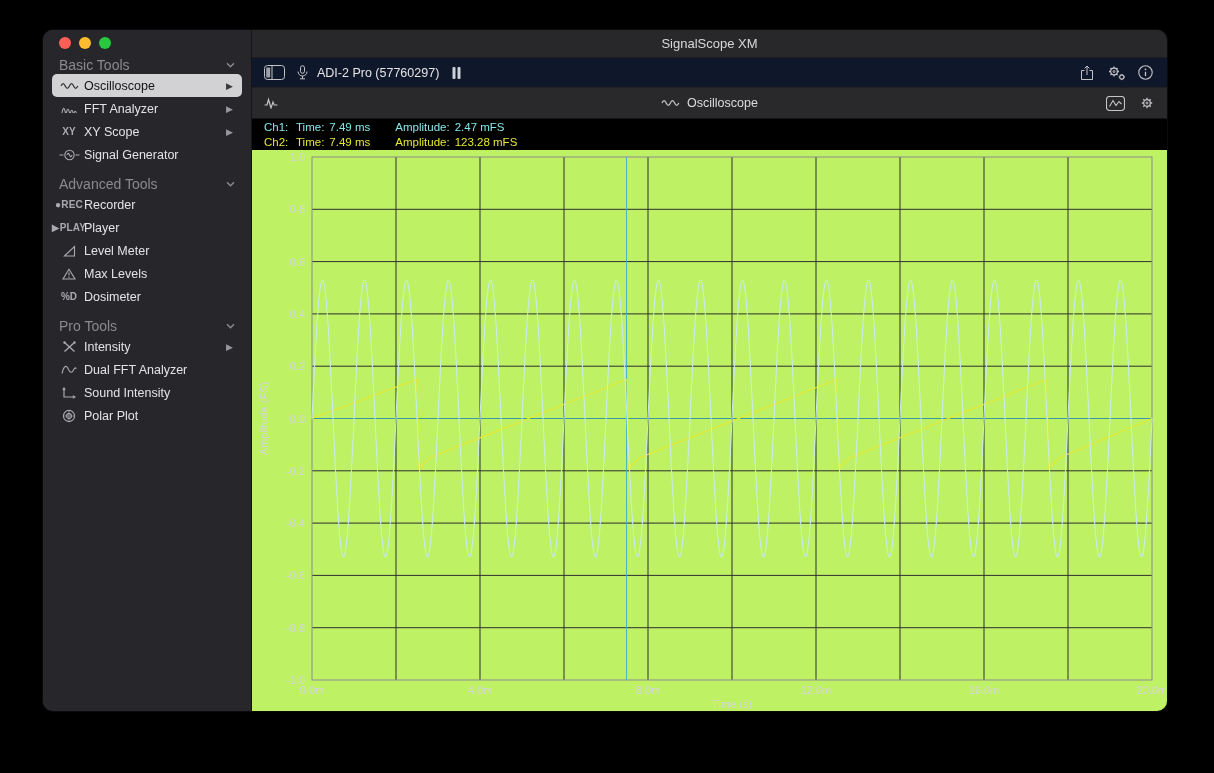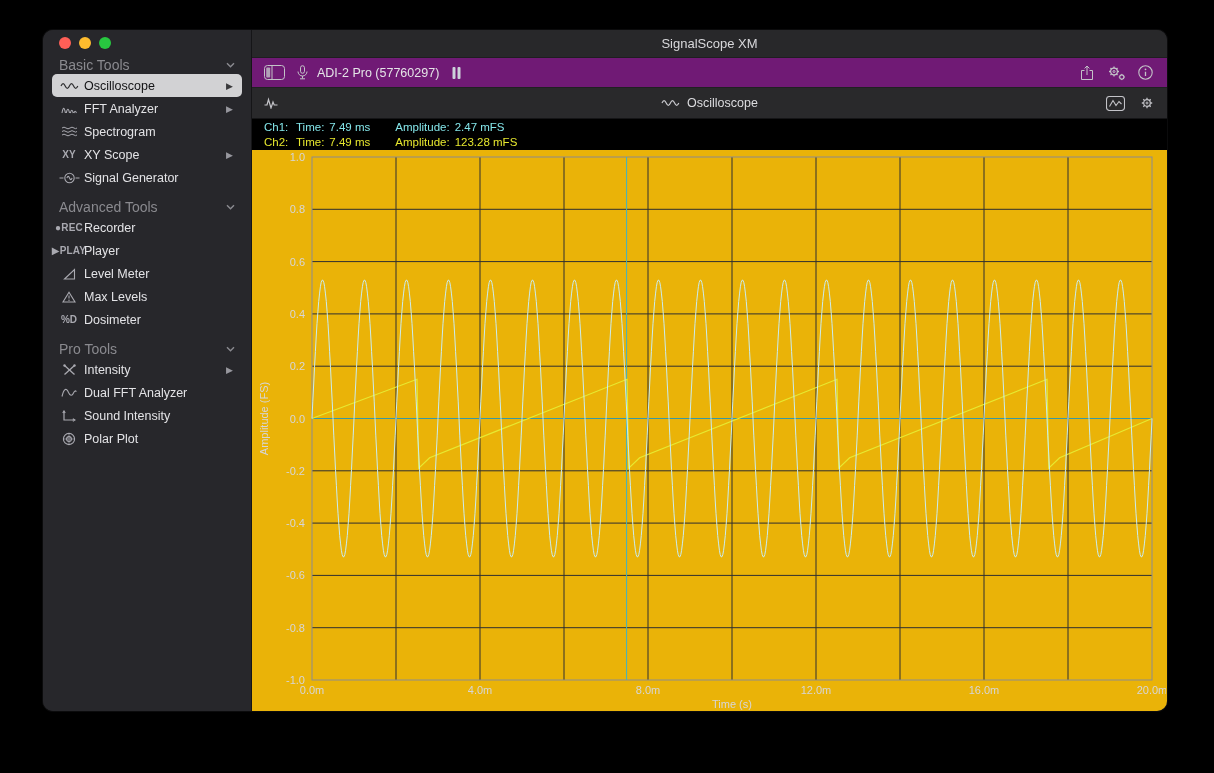--- a/index.html
+++ b/index.html
@@ -28,40 +28,40 @@
   .rlabel { flex:1; white-space:nowrap; }
   .rplay { color:#97979e; font-size:9px; padding-right:3px; }
   .row.selected { background:#d2d2d4; color:#131315; }
   .row.selected .ricon { color:#2e2e30; }
   .row.selected .rplay { color:#39393b; }
 
   
   .main { flex:1; min-width:0; display:flex; flex-direction:column; background:#28282a; }
   .titlebar { flex:0 0 27px; height:27px; display:flex; align-items:center; justify-content:center;
     color:#d8d8db; font-size:13px; font-weight:400; }
-  .toolbar1 { flex:0 0 30px; height:30px; background:#701a75; border-top:1px solid #1e1e20;
+  .toolbar1 { flex:0 0 30px; height:30px; background:#0f172a; border-top:1px solid #1e1e20;
     display:flex; align-items:center; gap:12px; padding:0 14px 0 12px; }
   .toolbar2 { flex:0 0 32px; height:32px; background:#29292b; border-top:1px solid #202022;
     border-bottom:1px solid #151517; display:flex; align-items:center; gap:14px; padding:0 12px; position:relative; }
   .tbtn { display:flex; align-items:center; justify-content:center; color:#c3c3c8; position:relative; z-index:1; }
   .devname { color:#e4e4e7; font-size:12.5px; margin-left:-3px; }
   .pause { color:#ccd2da; margin-left:1px; }
   .spacer { flex:1; }
   .center-title { position:absolute; left:0; right:0; display:flex; align-items:center; justify-content:center;
     gap:7px; color:#dcdcdf; font-size:12.5px; pointer-events:none; }
   .center-title .cicon { color:#c9c9ce; display:flex; align-items:center; }
 
   .readout { flex:0 0 31px; height:31px; background:#000; padding:1px 0 0 12px; font-size:11.5px; line-height:15px; white-space:nowrap; }
   .ch1 { color:#84e6ea; } .ch2 { color:#e6e72e; }
   .chl { display:inline-block; width:32px; }
   .tl { margin-right:5px; }
   .tv { display:inline-block; width:66px; }
   .al { margin-right:5px; }
 
-  .chart { flex:1; background:#eab308; position:relative; }
+  .chart { flex:1; background:#bef264; position:relative; }
   .chart svg { display:block; font-family:inherit; }
 </style>
 </head>
 <body>
 
 <div class="window">
 
   <div class="sidebar">
     <div class="traffic">
       <span class="dot red"></span>
@@ -93,30 +93,20 @@
       <div class="row">
         <span class="ricon">
             <svg width="17" height="11" viewBox="0 0 17 11" fill="none" stroke="currentColor" stroke-width="1.1">
               <path d="M1,10 Q2.7,0.8 4.4,10 M5.3,10 Q6.9,2.5 8.5,10 M9.4,10 Q10.8,4.5 12.2,10 M13,10 Q14.2,6.5 15.4,10"></path>
             </svg>
           </span>
         <span class="rlabel">FFT Analyzer</span>
         <span class="rplay">▶</span>
       </div>
 
-      <div class="row">
-        <span class="ricon">
-            <svg width="17" height="11" viewBox="0 0 17 11" fill="none" stroke="currentColor" stroke-width="1">
-              <path d="M1,2 q2,-1.7 4,0 q2,1.7 4,0 q2,-1.7 4,0 q1.5,1.3 3,0"></path>
-              <path d="M1,5.5 q2,-1.7 4,0 q2,1.7 4,0 q2,-1.7 4,0 q1.5,1.3 3,0"></path>
-              <path d="M1,9 q2,-1.7 4,0 q2,1.7 4,0 q2,-1.7 4,0 q1.5,1.3 3,0"></path>
-            </svg>
-          </span>
-        <span class="rlabel">Spectrogram</span>
-      </div>
 
       <div class="row">
         <span class="ricon gtxt">XY</span>
         <span class="rlabel">XY Scope</span>
         <span class="rplay">▶</span>
       </div>
 
       <div class="row">
         <span class="ricon">
             <svg width="21" height="12" viewBox="0 0 21 12" fill="none" stroke="currentColor" stroke-width="1.1">

